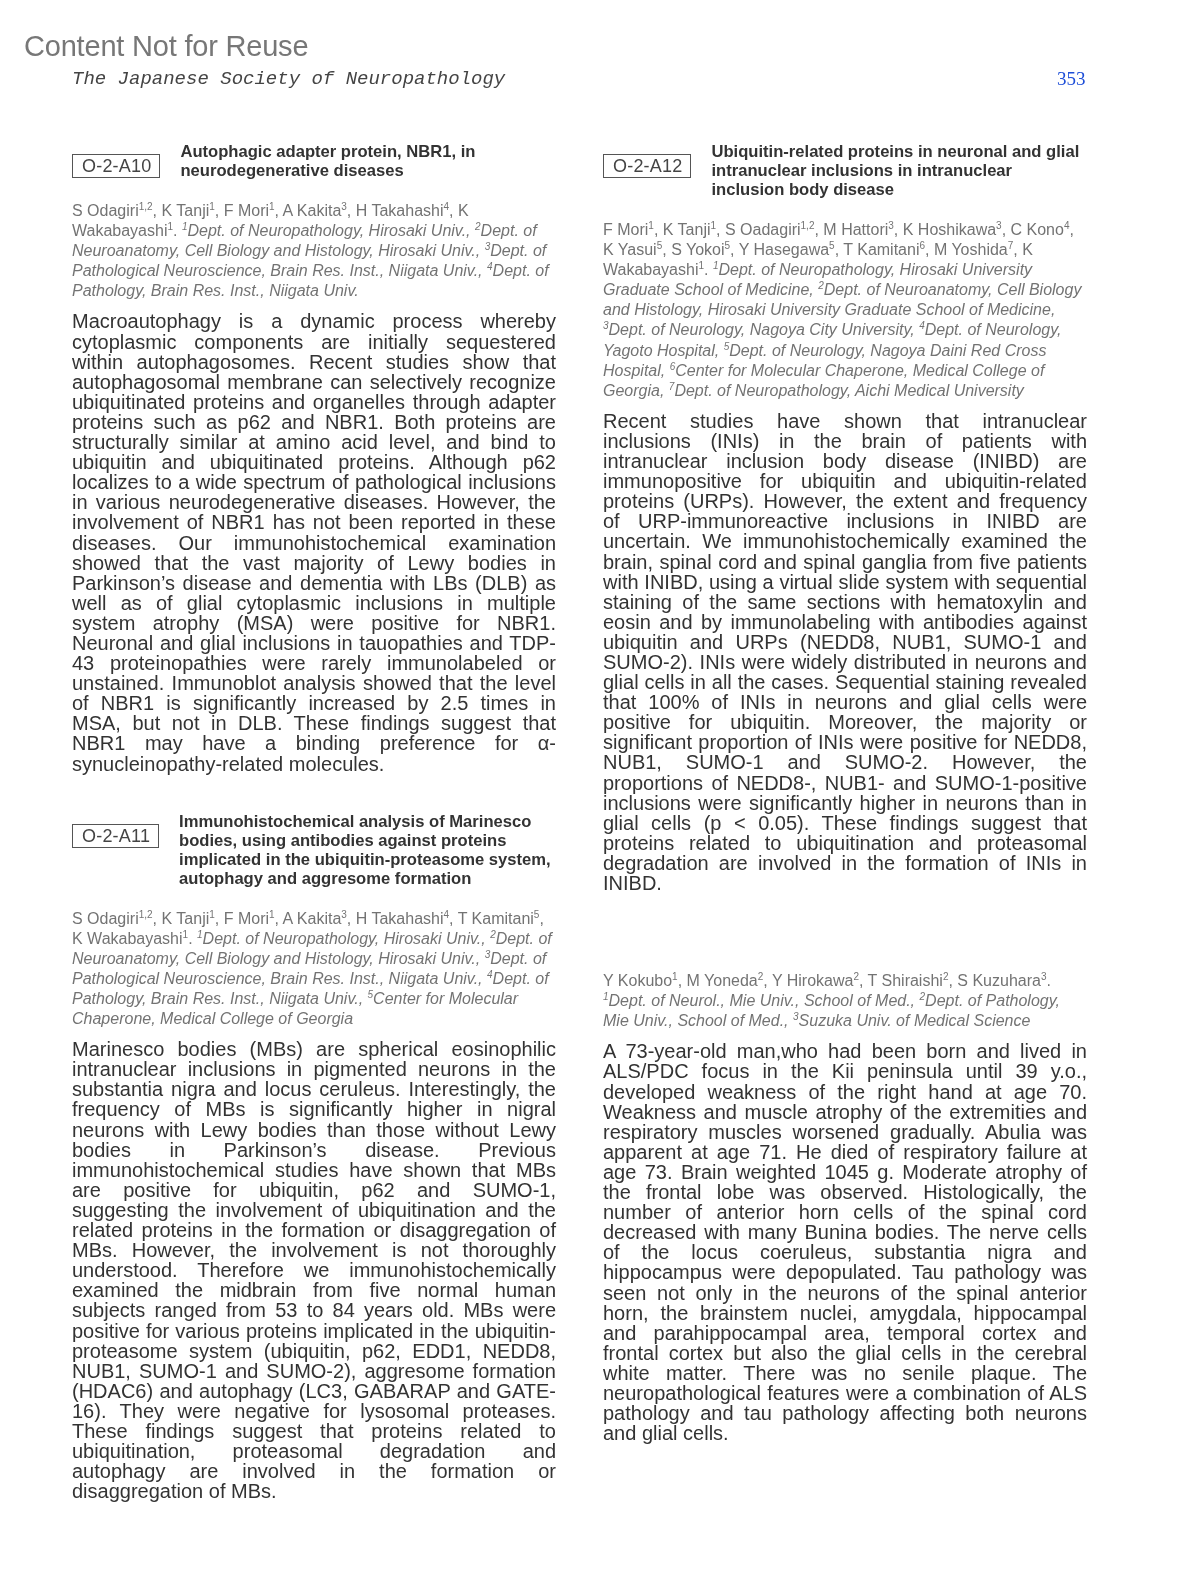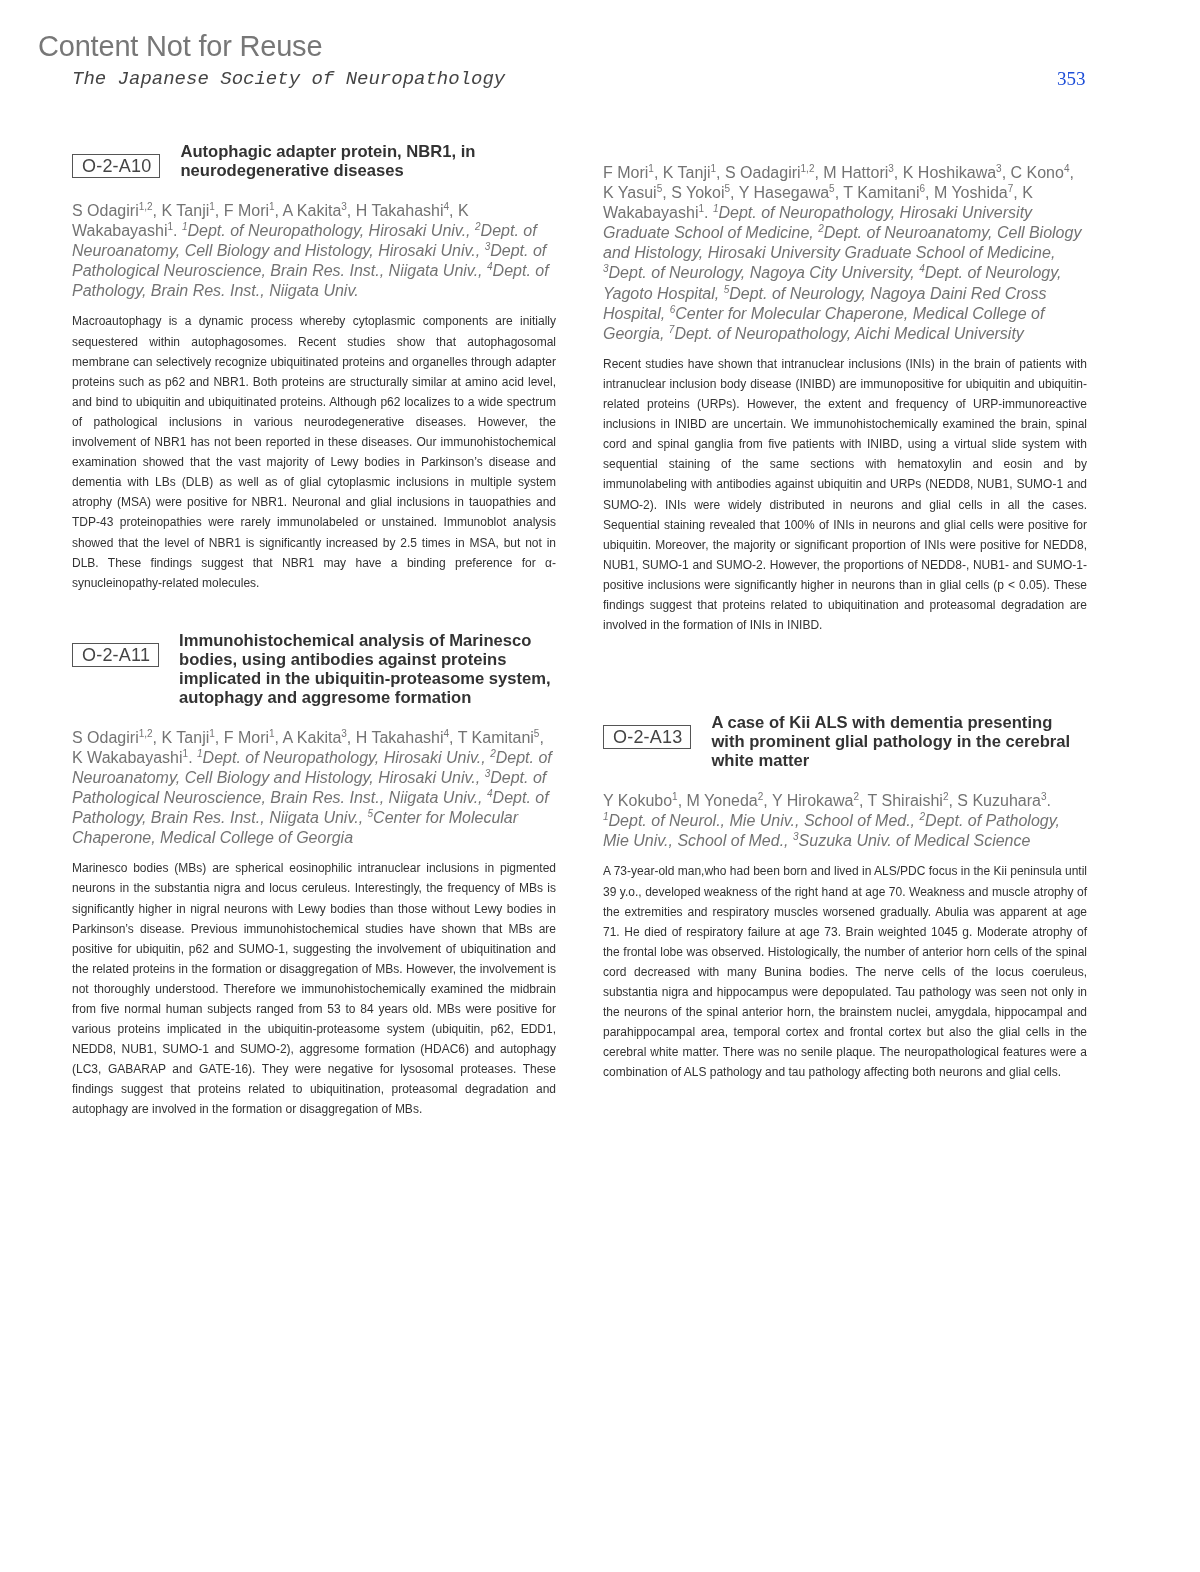--- a/index.html
+++ b/index.html
@@ -1,21 +1,21 @@
 <!DOCTYPE html>
 <html><head>
 <meta charset="utf-8">
 <style>
   html, body { margin: 0; padding: 0; background: #ffffff; }
   body {
     width: 1200px; height: 1572px; position: relative; overflow: hidden;
     font-family: "Liberation Sans", sans-serif; color: #333333;
   }
   .watermark {
-    position: absolute; left: 38px; top: 30px;
+    position: absolute; left: 24px; top: 30px;
     font-size: 29px; color: #777777; letter-spacing: -0.2px;
   }
   .journal {
     position: absolute; left: 72px; top: 68px;
     font-family: Liberation Mono, monospace; font-style: italic;
     font-size: 19px; color: #444444;
   }
   .pageno {
     position: absolute; left: 1057px; top: 68px;
     font-family: "Liberation Serif", serif; font-size: 19px; color: #1d4ed8;
@@ -33,21 +33,21 @@
   .title {
     margin-left: 20px; font-weight: bold; font-size: 16.6px; line-height: 19px;
     color: #333333;
   }
   .authors {
     margin-top: 21px; font-size: 16px; line-height: 20.1px; color: #737373;
   }
   .authors sup { font-size: 10px; line-height: 0; vertical-align: super; }
   .authors .aff { font-style: italic; }
   .body {
-    margin-top: 10px; font-size: 12px; line-height: 20.1px; text-align: justify;
+    margin-top: 10px; font-size: 20px; line-height: 20.1px; text-align: justify;
     color: #333333; hyphens: manual;
   }
 </style>
 </head>
 <body>
 
 <div class="watermark">Content Not for Reuse</div>
 <div class="journal">The Japanese Society of Neuropathology</div>
 <div class="pageno">353</div>
 
@@ -66,25 +66,25 @@
       <span class="code">O-2-A11</span>
       <span class="title">Immunohistochemical analysis of Marinesco bodies, using antibodies against proteins implicated in the ubiquitin-proteasome system, autophagy and aggresome formation</span>
     </div>
     <div class="authors">S Odagiri<sup>1,2</sup>, K Tanji<sup>1</sup>, F Mori<sup>1</sup>, A Kakita<sup>3</sup>, H Takahashi<sup>4</sup>, T Kamitani<sup>5</sup>, K Wakabayashi<sup>1</sup>. <span class="aff"><sup>1</sup>Dept. of Neuropathology, Hirosaki Univ., <sup>2</sup>Dept. of Neuroanatomy, Cell Biology and Histology, Hirosaki Univ., <sup>3</sup>Dept. of Pathological Neuroscience, Brain Res. Inst., Niigata Univ., <sup>4</sup>Dept. of Pathology, Brain Res. Inst., Niigata Univ., <sup>5</sup>Center for Molecular Chaperone, Medical College of Georgia</span></div>
     <div class="body">Marinesco bodies (MBs) are spherical eosinophilic intranuclear inclusions in pigmented neurons in the substantia nigra and locus ceruleus. Interestingly, the frequency of MBs is significantly higher in nigral neurons with Lewy bodies than those without Lewy bodies in Parkinson’s disease. Previous immunohistochemical studies have shown that MBs are positive for ubiquitin, p62 and SUMO-1, suggesting the involvement of ubiquitination and the related proteins in the formation or disaggregation of MBs. However, the involvement is not thoroughly understood. Therefore we immunohistochemically examined the midbrain from five normal human subjects ranged from 53 to 84 years old. MBs were positive for various proteins implicated in the ubiquitin-proteasome system (ubiquitin, p62, EDD1, NEDD8, NUB1, SUMO-1 and SUMO-2), aggresome formation (HDAC6) and autophagy (LC3, GABARAP and GATE-16). They were negative for lysosomal proteases. These findings suggest that proteins related to ubiquitination, proteasomal degradation and autophagy are involved in the formation or disaggregation of MBs.</div>
   </section>
 </div>
 
 <div class="col right">
   <section class="abstract">
+    <div class="head">
+      <span class="code">O-2-A12</span>
+      <span class="title">Ubiquitin-related proteins in neuronal and glial intranuclear inclusions in intranuclear inclusion body disease</span>
+    </div>
     <div class="authors">F Mori<sup>1</sup>, K Tanji<sup>1</sup>, S Oadagiri<sup>1,2</sup>, M Hattori<sup>3</sup>, K Hoshikawa<sup>3</sup>, C Kono<sup>4</sup>, K Yasui<sup>5</sup>, S Yokoi<sup>5</sup>, Y Hasegawa<sup>5</sup>, T Kamitani<sup>6</sup>, M Yoshida<sup>7</sup>, K Wakabayashi<sup>1</sup>. <span class="aff"><sup>1</sup>Dept. of Neuropathology, Hirosaki University Graduate School of Medicine, <sup>2</sup>Dept. of Neuroanatomy, Cell Biology and Histology, Hirosaki University Graduate School of Medicine, <sup>3</sup>Dept. of Neurology, Nagoya City University, <sup>4</sup>Dept. of Neurology, Yagoto Hospital, <sup>5</sup>Dept. of Neurology, Nagoya Daini Red Cross Hospital, <sup>6</sup>Center for Molecular Chaperone, Medical College of Georgia, <sup>7</sup>Dept. of Neuropathology, Aichi Medical University</span></div>
     <div class="body">Recent studies have shown that intranuclear inclusions (INIs) in the brain of patients with intranuclear inclusion body disease (INIBD) are immunopositive for ubiquitin and ubiquitin-related proteins (URPs). However, the extent and frequency of URP-immunoreactive inclusions in INIBD are uncertain. We immunohistochemically examined the brain, spinal cord and spinal ganglia from five patients with INIBD, using a virtual slide system with sequential staining of the same sections with hematoxylin and eosin and by immunolabeling with antibodies against ubiquitin and URPs (NEDD8, NUB1, SUMO-1 and SUMO-2). INIs were widely distributed in neurons and glial cells in all the cases. Sequential staining revealed that 100% of INIs in neurons and glial cells were positive for ubiquitin. Moreover, the majority or significant proportion of INIs were positive for NEDD8, NUB1, SUMO-1 and SUMO-2. However, the proportions of NEDD8-, NUB1- and SUMO-1-positive inclusions were significantly higher in neurons than in glial cells (p &lt; 0.05). These findings suggest that proteins related to ubiquitination and proteasomal degradation are involved in the formation of INIs in INIBD.</div>
   </section>
 
   <section class="abstract" style="margin-top:78px">
-    <div class="head">
-      <span class="code">O-2-A13</span>
-      <span class="title">A case of Kii ALS with dementia presenting with prominent glial pathology in the cerebral white matter</span>
-    </div>
     <div class="authors">Y Kokubo<sup>1</sup>, M Yoneda<sup>2</sup>, Y Hirokawa<sup>2</sup>, T Shiraishi<sup>2</sup>, S Kuzuhara<sup>3</sup>. <span class="aff"><sup>1</sup>Dept. of Neurol., Mie Univ., School of Med., <sup>2</sup>Dept. of Pathology, Mie Univ., School of Med., <sup>3</sup>Suzuka Univ. of Medical Science</span></div>
     <div class="body">A 73-year-old man,who had been born and lived in ALS/PDC focus in the Kii peninsula until 39 y.o., developed weakness of the right hand at age 70. Weakness and muscle atrophy of the extremities and respiratory muscles worsened gradually. Abulia was apparent at age 71. He died of respiratory failure at age 73. Brain weighted 1045 g. Moderate atrophy of the frontal lobe was observed. Histologically, the number of anterior horn cells of the spinal cord decreased with many Bunina bodies. The nerve cells of the locus coeruleus, substantia nigra and hippocampus were depopulated. Tau pathology was seen not only in the neurons of the spinal anterior horn, the brainstem nuclei, amygdala, hippocampal and parahippocampal area, temporal cortex and frontal cortex but also the glial cells in the cerebral white matter. There was no senile plaque. The neuropathological features were a combination of ALS pathology and tau pathology affecting both neurons and glial cells.</div>
   </section>
 </div>
 
 </body></html>

